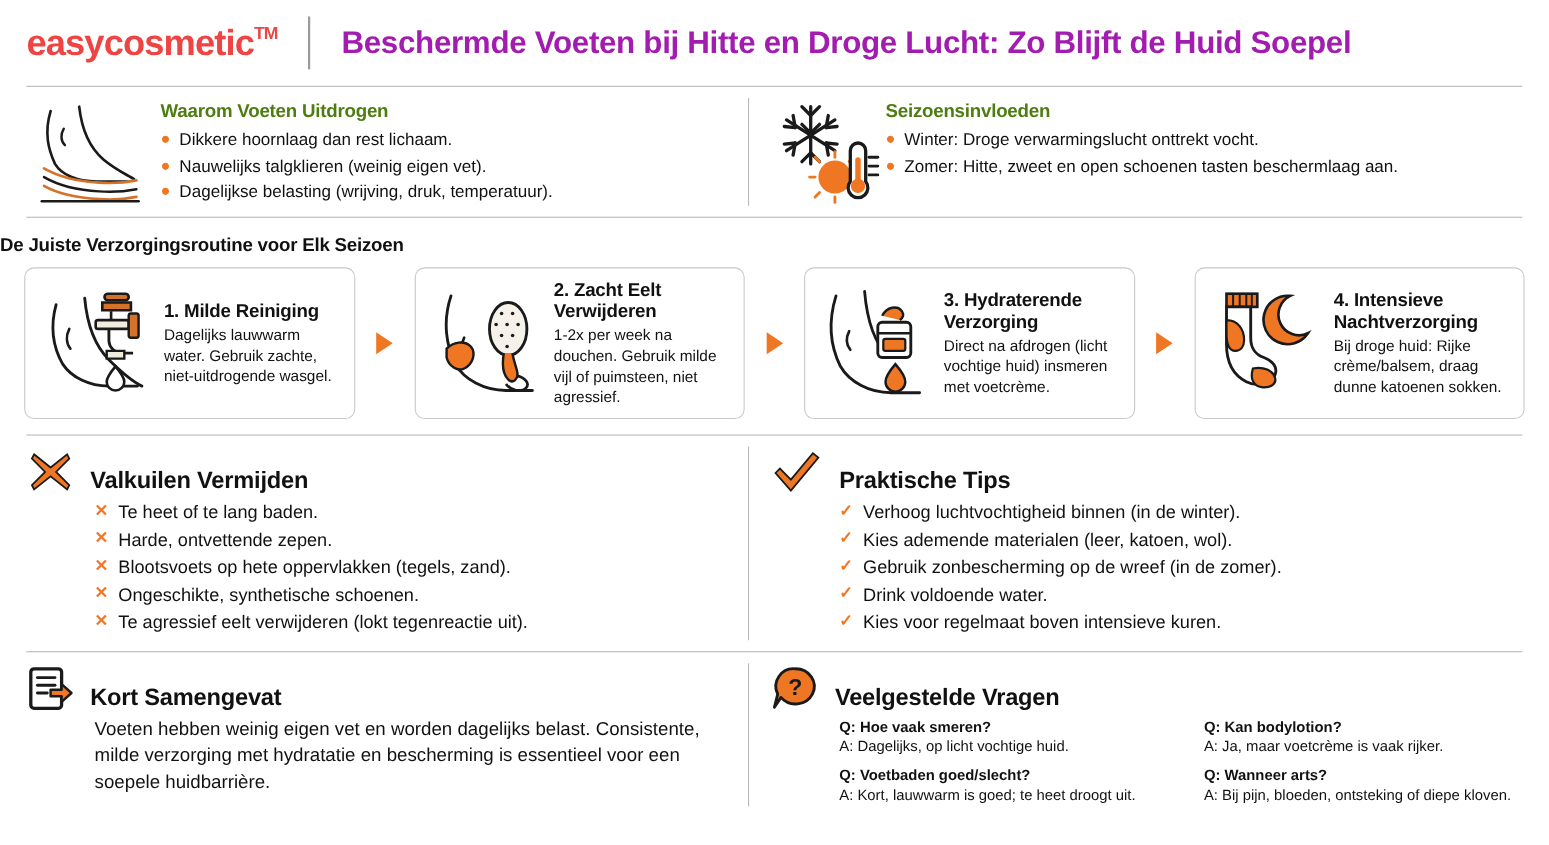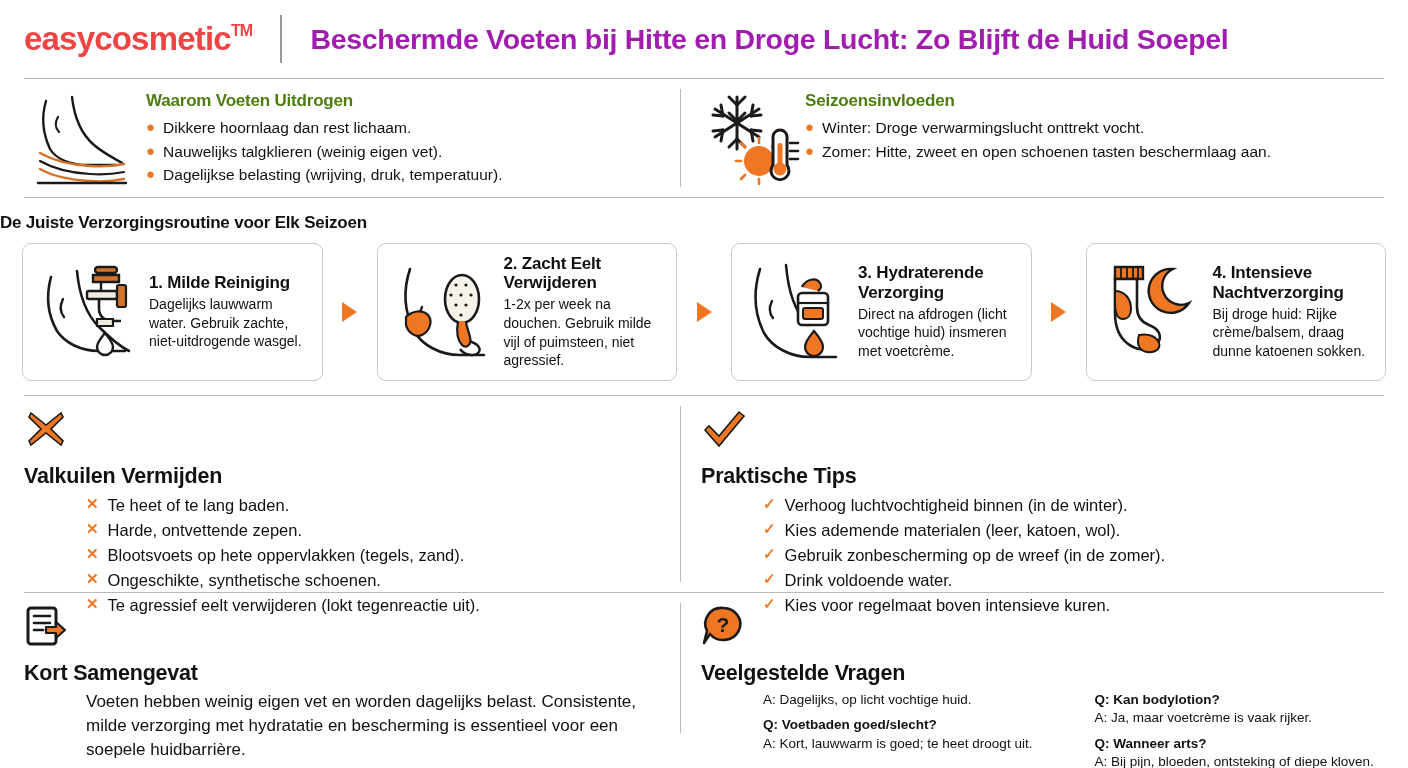--- a/index.html
+++ b/index.html
@@ -105,23 +105,22 @@
     border-top:10px solid transparent;
     border-bottom:10px solid transparent;
     border-left:15px solid #ef7622;
   }
 
   
   .row3{ height:196px; }
   .col-pit{ width:680px; padding:12px 0 0 24px; }
   .col-tip{ flex:1; padding:12px 0 0 20px; }
   .sec-head{
-    display:flex; align-items:flex-start; gap:14px;
+    display:flex; align-items:flex-end; gap:14px;
     margin-bottom:4px;
-    flex-direction:column;
   }
   .sec-head h2{
     font-size:21.5px; font-weight:bold; letter-spacing:-0.2px;
   }
   .marklist{ list-style:none; padding-left:62px; }
   .marklist li{
     font-size:16.5px; line-height:1.51;
     display:flex; align-items:flex-start; gap:9px;
     white-space:nowrap;
   }
@@ -445,20 +444,21 @@
     <div class="sec-head">
       <svg width="44" height="42" viewBox="0 0 44 42">
         <path d="M22 3 a17 16 0 1 1 -13 26 l-6 9 l3 -12 a16 16 0 0 1 16 -23 z" fill="#ef7622" stroke="#1a1a1a" stroke-width="2.6" stroke-linejoin="round"></path>
         <text x="22" y="27" font-family="Liberation Sans, sans-serif" font-size="21" font-weight="bold" fill="#1a1a1a" text-anchor="middle">?</text>
       </svg>
       <h2>Veelgestelde Vragen</h2>
     </div>
     <div class="faq-grid">
       <div class="faq-col">
         <div class="faq-item">
+          <div class="faq-q">Q: Hoe vaak smeren?</div>
           <div class="faq-a">A: Dagelijks, op licht vochtige huid.</div>
         </div>
         <div class="faq-item">
           <div class="faq-q">Q: Voetbaden goed/slecht?</div>
           <div class="faq-a">A: Kort, lauwwarm is goed; te heet droogt uit.</div>
         </div>
       </div>
       <div class="faq-col">
         <div class="faq-item">
           <div class="faq-q">Q: Kan bodylotion?</div>

